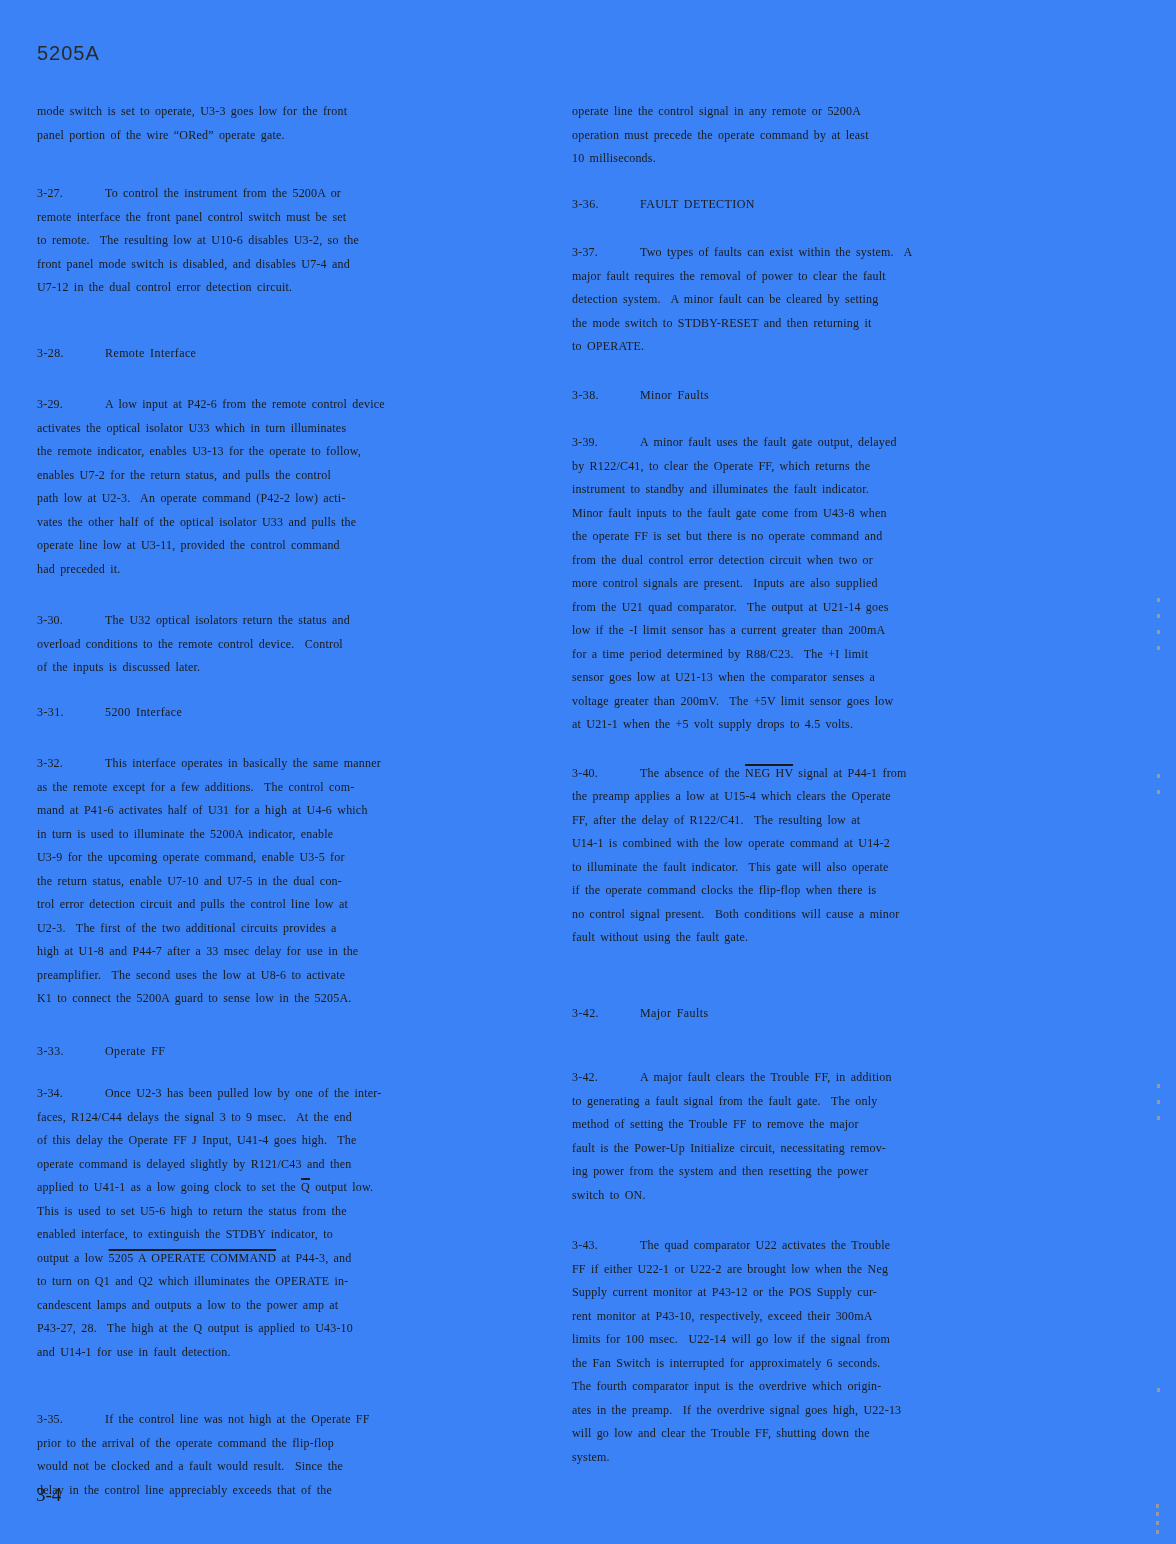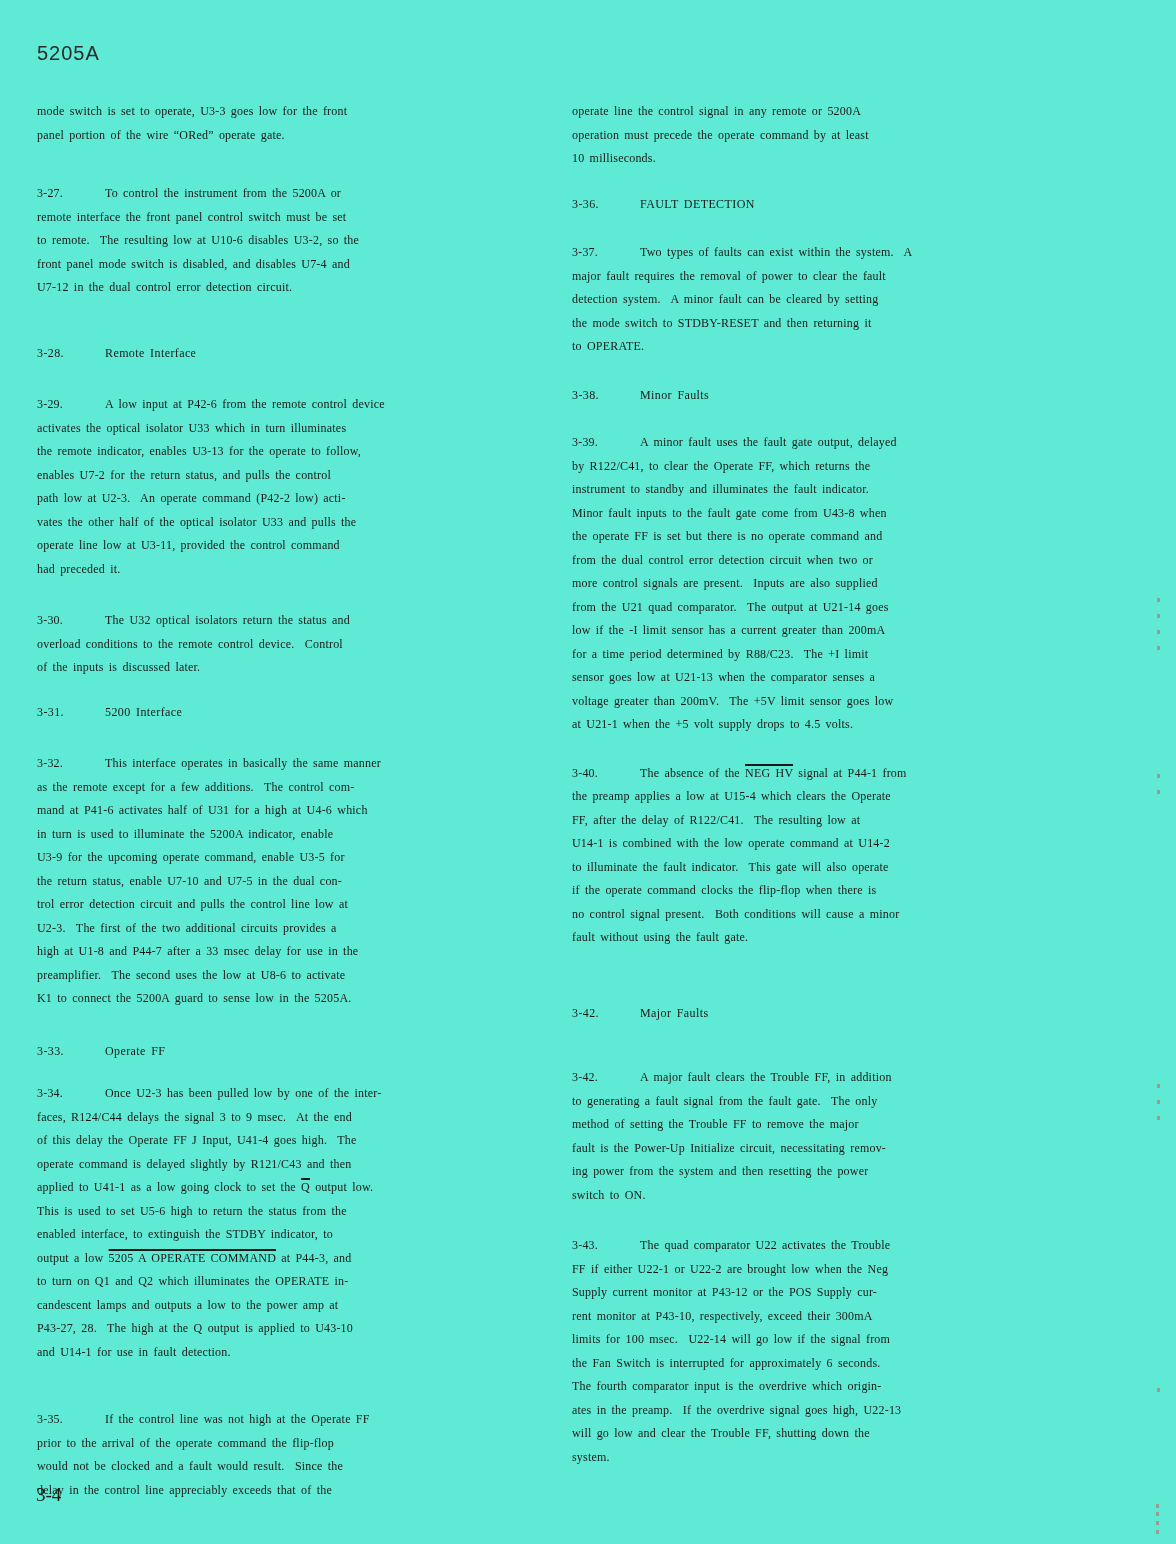--- a/index.html
+++ b/index.html
@@ -1,20 +1,20 @@
 <!DOCTYPE html>
 <html><head>
 <meta charset="utf-8">
 <style>
   html, body { margin: 0; padding: 0; background: #ffffff; }
   .page {
     position: relative;
     width: 1176px;
     height: 1544px;
-    background: #5eead4;
+    background: #3b82f6;
     overflow: hidden;
     font-family: "Liberation Serif", serif;
     color: #1c1a17;
   }
   .model {
     position: absolute;
     left: 37px;
     top: 42px;
     font-family: "Liberation Sans", sans-serif;
     font-size: 20px;

